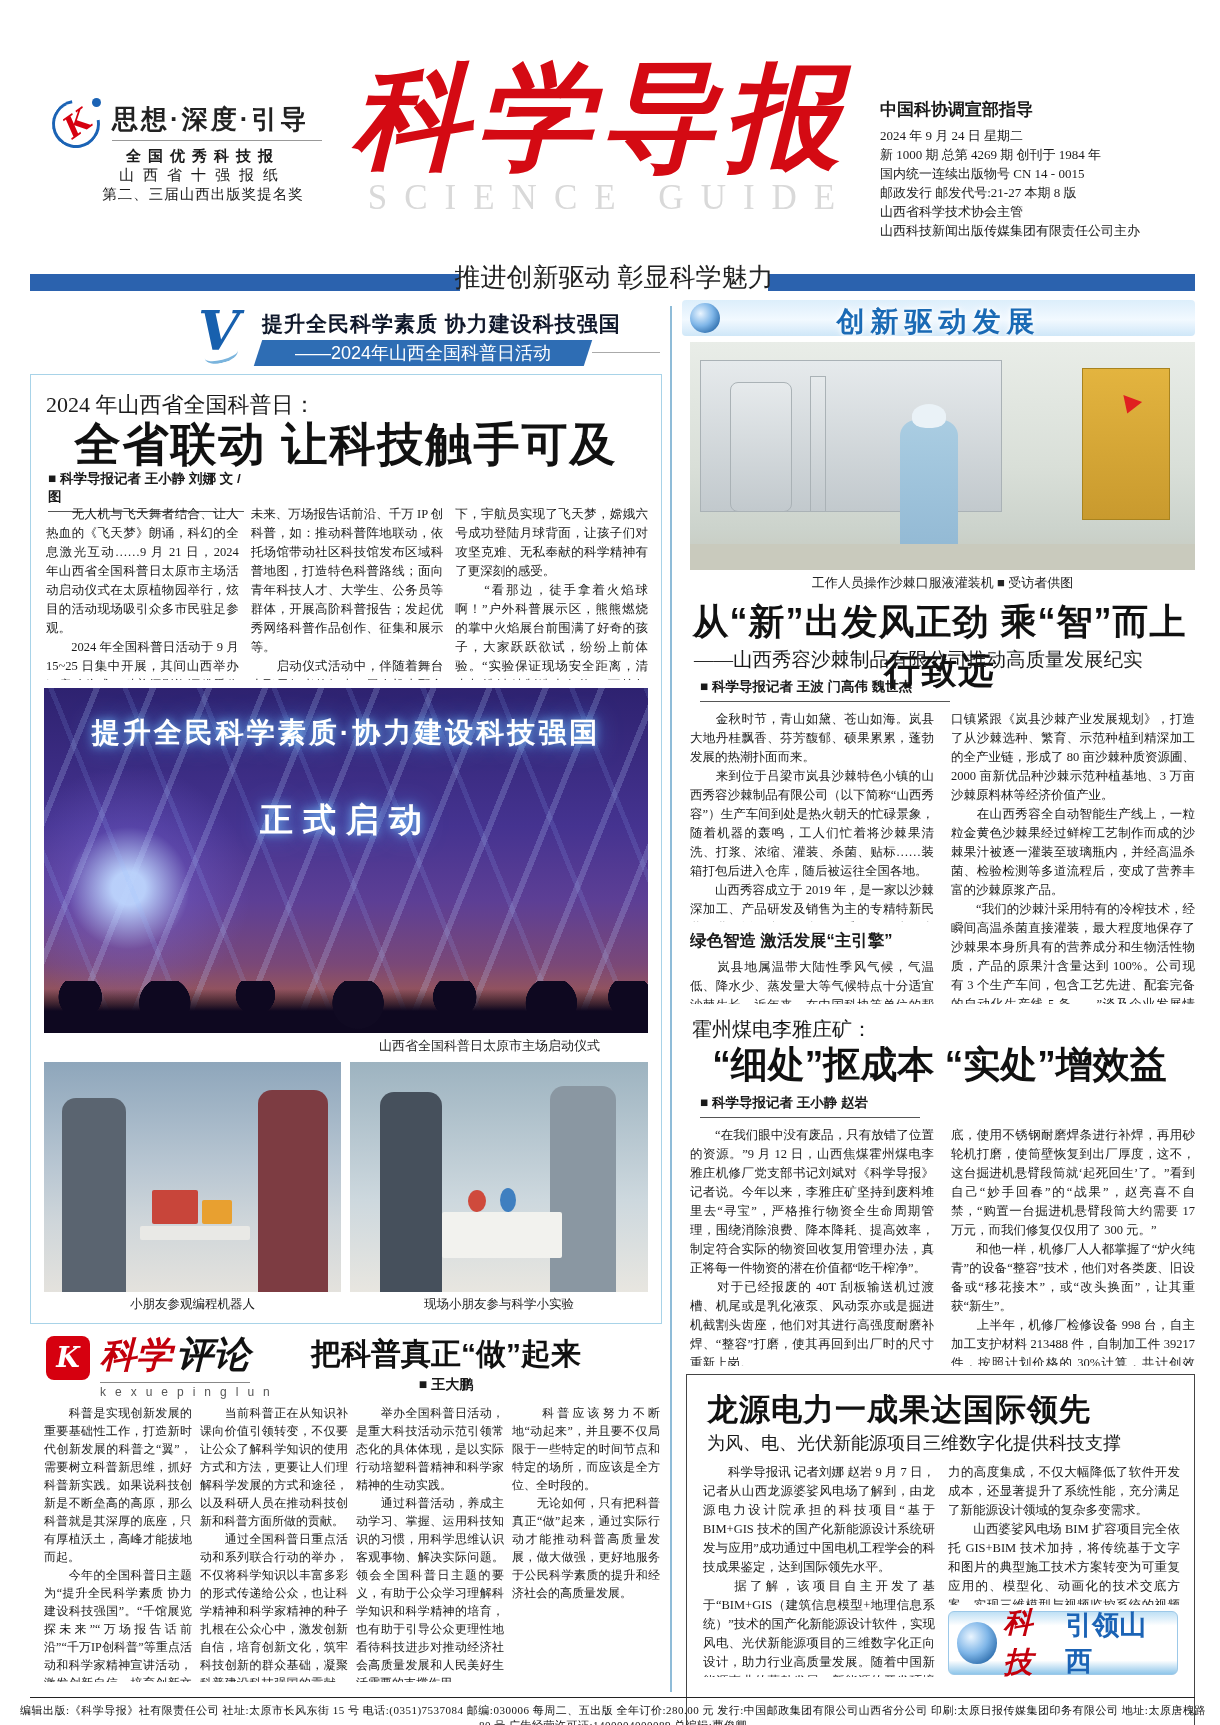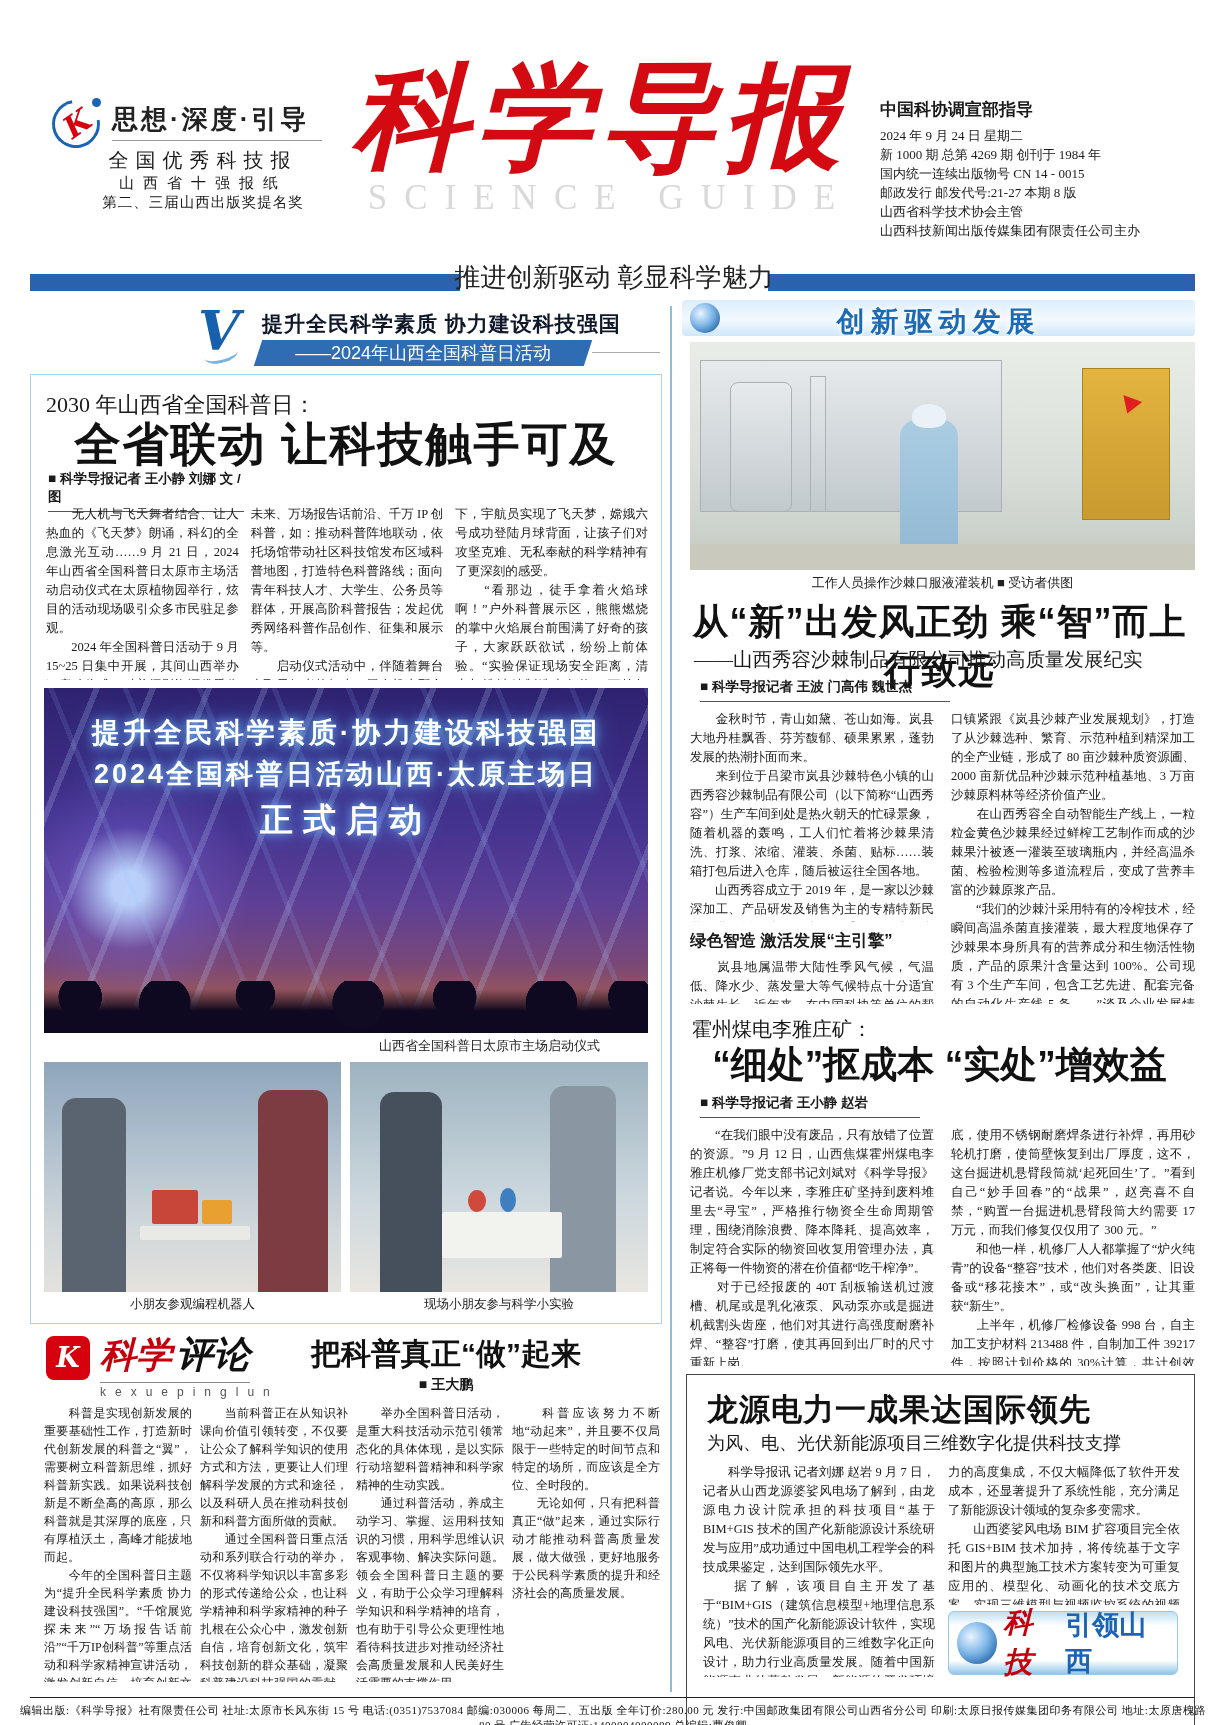--- a/index.html
+++ b/index.html
@@ -91,21 +91,21 @@
 <div class="page">
 
   <div class="abs" style="left:52px;top:100px;">
     <div class="klogo"></div>
     <div class="klogo-k">K</div>
     <div class="kdot" style="left:40px;top:-2px;"></div>
   </div>
   <div class="abs sans" style="left:112px;top:102px;font-size:26px;font-weight:600;letter-spacing:3px;color:#222;">思想·深度·引导</div>
   <div class="abs rule" style="left:112px;top:140px;width:210px;height:1px;"></div>
   <div class="abs" style="left:58px;top:147px;width:290px;text-align:center;">
-    <div style="font-size:20px;letter-spacing:7px;">全国优秀科技报</div>
+    <div style="font-size:15px;letter-spacing:7px;font-weight:bold;">全国优秀科技报</div>
     <div style="font-size:15px;letter-spacing:9px;">山西省十强报纸</div>
     <div style="font-size:14.5px;letter-spacing:1px;">第二、三届山西出版奖提名奖</div>
   </div>
 
   <div class="abs title-en" style="left:340px;top:178px;width:540px;font-size:35px;letter-spacing:17px;">SCIENCE GUIDE</div>
   <div class="abs title-cn" style="left:310px;top:40px;width:580px;font-size:116px;letter-spacing:8px;">科学导报</div>
 
   <div class="abs sans" style="left:880px;top:98px;font-size:17px;font-weight:bold;">中国科协调宣部指导</div>
   <div class="abs" style="left:880px;top:126px;width:320px;font-size:13px;line-height:19px;">
     <div>2024 年 9 月 24 日  星期二</div>
@@ -125,36 +125,35 @@
     <div class="vswoosh" style="margin-top:-12px;margin-left:6px;"></div>
   </div>
   <div class="abs evt-red" style="left:262px;top:310px;">提升全民科学素质 协力建设科技强国</div>
   <div class="abs evt-blue" style="left:258px;top:340px;width:330px;height:26px;">
     <span>——2024年山西全国科普日活动</span>
   </div>
   <div class="abs" style="left:592px;top:352px;width:68px;height:1px;background:#aaa;"></div>
 
   <div class="abs mainbox" style="left:30px;top:374px;width:632px;height:950px;"></div>
 
-  <div class="abs" style="left:46px;top:390px;font-size:22px;">2030 年山西省全国科普日：</div>
+  <div class="abs" style="left:46px;top:390px;font-size:22px;">2024 年山西省全国科普日：</div>
   <div class="abs hl" style="left:38px;top:414px;width:616px;text-align:center;font-size:46px;letter-spacing:2px;">全省联动  让科技触手可及</div>
   <div class="abs byline" style="left:48px;top:470px;width:196px;">■  科学导报记者 王小静 刘娜 文 / 图</div>
   <div class="abs" style="left:46px;top:505px;width:602px;height:175px;display:flex;gap:12px;">
     <div class="col" style="width:193px;height:175px;">　　无人机与飞天舞者结合、让人热血的《飞天梦》朗诵，科幻的全息激光互动……9 月 21 日，2024 年山西省全国科普日太原市主场活动启动仪式在太原植物园举行，炫目的活动现场吸引众多市民驻足参观。
 　　2024 年全国科普日活动于 9 月 15~25 日集中开展，其间山西举办了启动仪式、科普摄影资源优秀作品展、特效科普电影展映、省城主场科普咨询展示活动、山西科学讲坛系列科普讲座、《画星星的男孩》好书分享会等 6 项活动。活动主题为“提升全民科学素质 协力建设科技强国”，重点活动有千馆展览探</div>
     <div class="col" style="width:193px;height:175px;">未来、万场报告话前沿、千万 IP 创科普，如：推动科普阵地联动，依托场馆带动社区科技馆发布区域科普地图，打造特色科普路线；面向青年科技人才、大学生、公务员等群体，开展高阶科普报告；发起优秀网络科普作品创作、征集和展示等。
 　　启动仪式活动中，伴随着舞台上飞天舞者的舞步，无人机也配合展示出不同的造型，现代科技与中国传统艺术的结合，瞬间营造出敦煌莫高窟的意境和氛围。在全息激光互动中，舞台上射出五彩斑斓的激光射线，台下的孩子们也兴奋起来，想要触摸一道道光线。科学的发展离不开一代又一代科学家的付出，在历史长河中，从上古传说中的嫦娥，到一代代科研人员的努力</div>
     <div class="col" style="width:193px;height:175px;">下，宇航员实现了飞天梦，嫦娥六号成功登陆月球背面，让孩子们对攻坚克难、无私奉献的科学精神有了更深刻的感受。
 　　“看那边，徒手拿着火焰球啊！”户外科普展示区，熊熊燃烧的掌中火焰展台前围满了好奇的孩子，大家跃跃欲试，纷纷上前体验。“实验保证现场安全距离，清水加洗洁精制造出气泡，丁烷打入，气体会存留在气泡中，在点燃的过程中，手心底部的水分会变为水蒸气，吸收热量，手上火焰产生的热量被水给带走了，所以说手可能会感觉到一点点热的感觉，但是不会烧伤我们的手。”游戏体验中，芝麻科学实验室负责人吴炭锋给孩子们讲述实验原理。　　　　(下转 A3 版)</div>
   </div>
 
   <div class="abs stage" style="left:44px;top:688px;width:604px;height:345px;">
     <div class="beams"></div>
     <div class="stage-line" style="top:26px;font-size:28px;">提升全民科学素质·协力建设科技强国</div>
-    <div class="stage-line" style="top:68px;font-size:27px;">2024全国科普日活动山西·太原主场日</div>
     <div class="stage-line" style="top:110px;font-size:33px;letter-spacing:10px;">正式启动</div>
     <div class="crowd"></div>
   </div>
   <div class="abs caption" style="left:44px;top:1037px;width:604px;text-align:right;padding-right:48px;box-sizing:border-box;">山西省全国科普日太原市主场启动仪式</div>
 
   <div class="abs kidL" style="left:44px;top:1062px;width:297px;height:230px;">
     <div class="fig" style="left:18px;top:36px;width:64px;height:194px;background:#5a6470;"></div>
     <div class="fig" style="left:214px;top:28px;width:70px;height:202px;background:#7d3c42;"></div>
     <div class="blk" style="left:108px;top:128px;width:46px;height:34px;background:#c8453a;"></div>
     <div class="blk" style="left:158px;top:138px;width:30px;height:24px;background:#e8a030;"></div>

